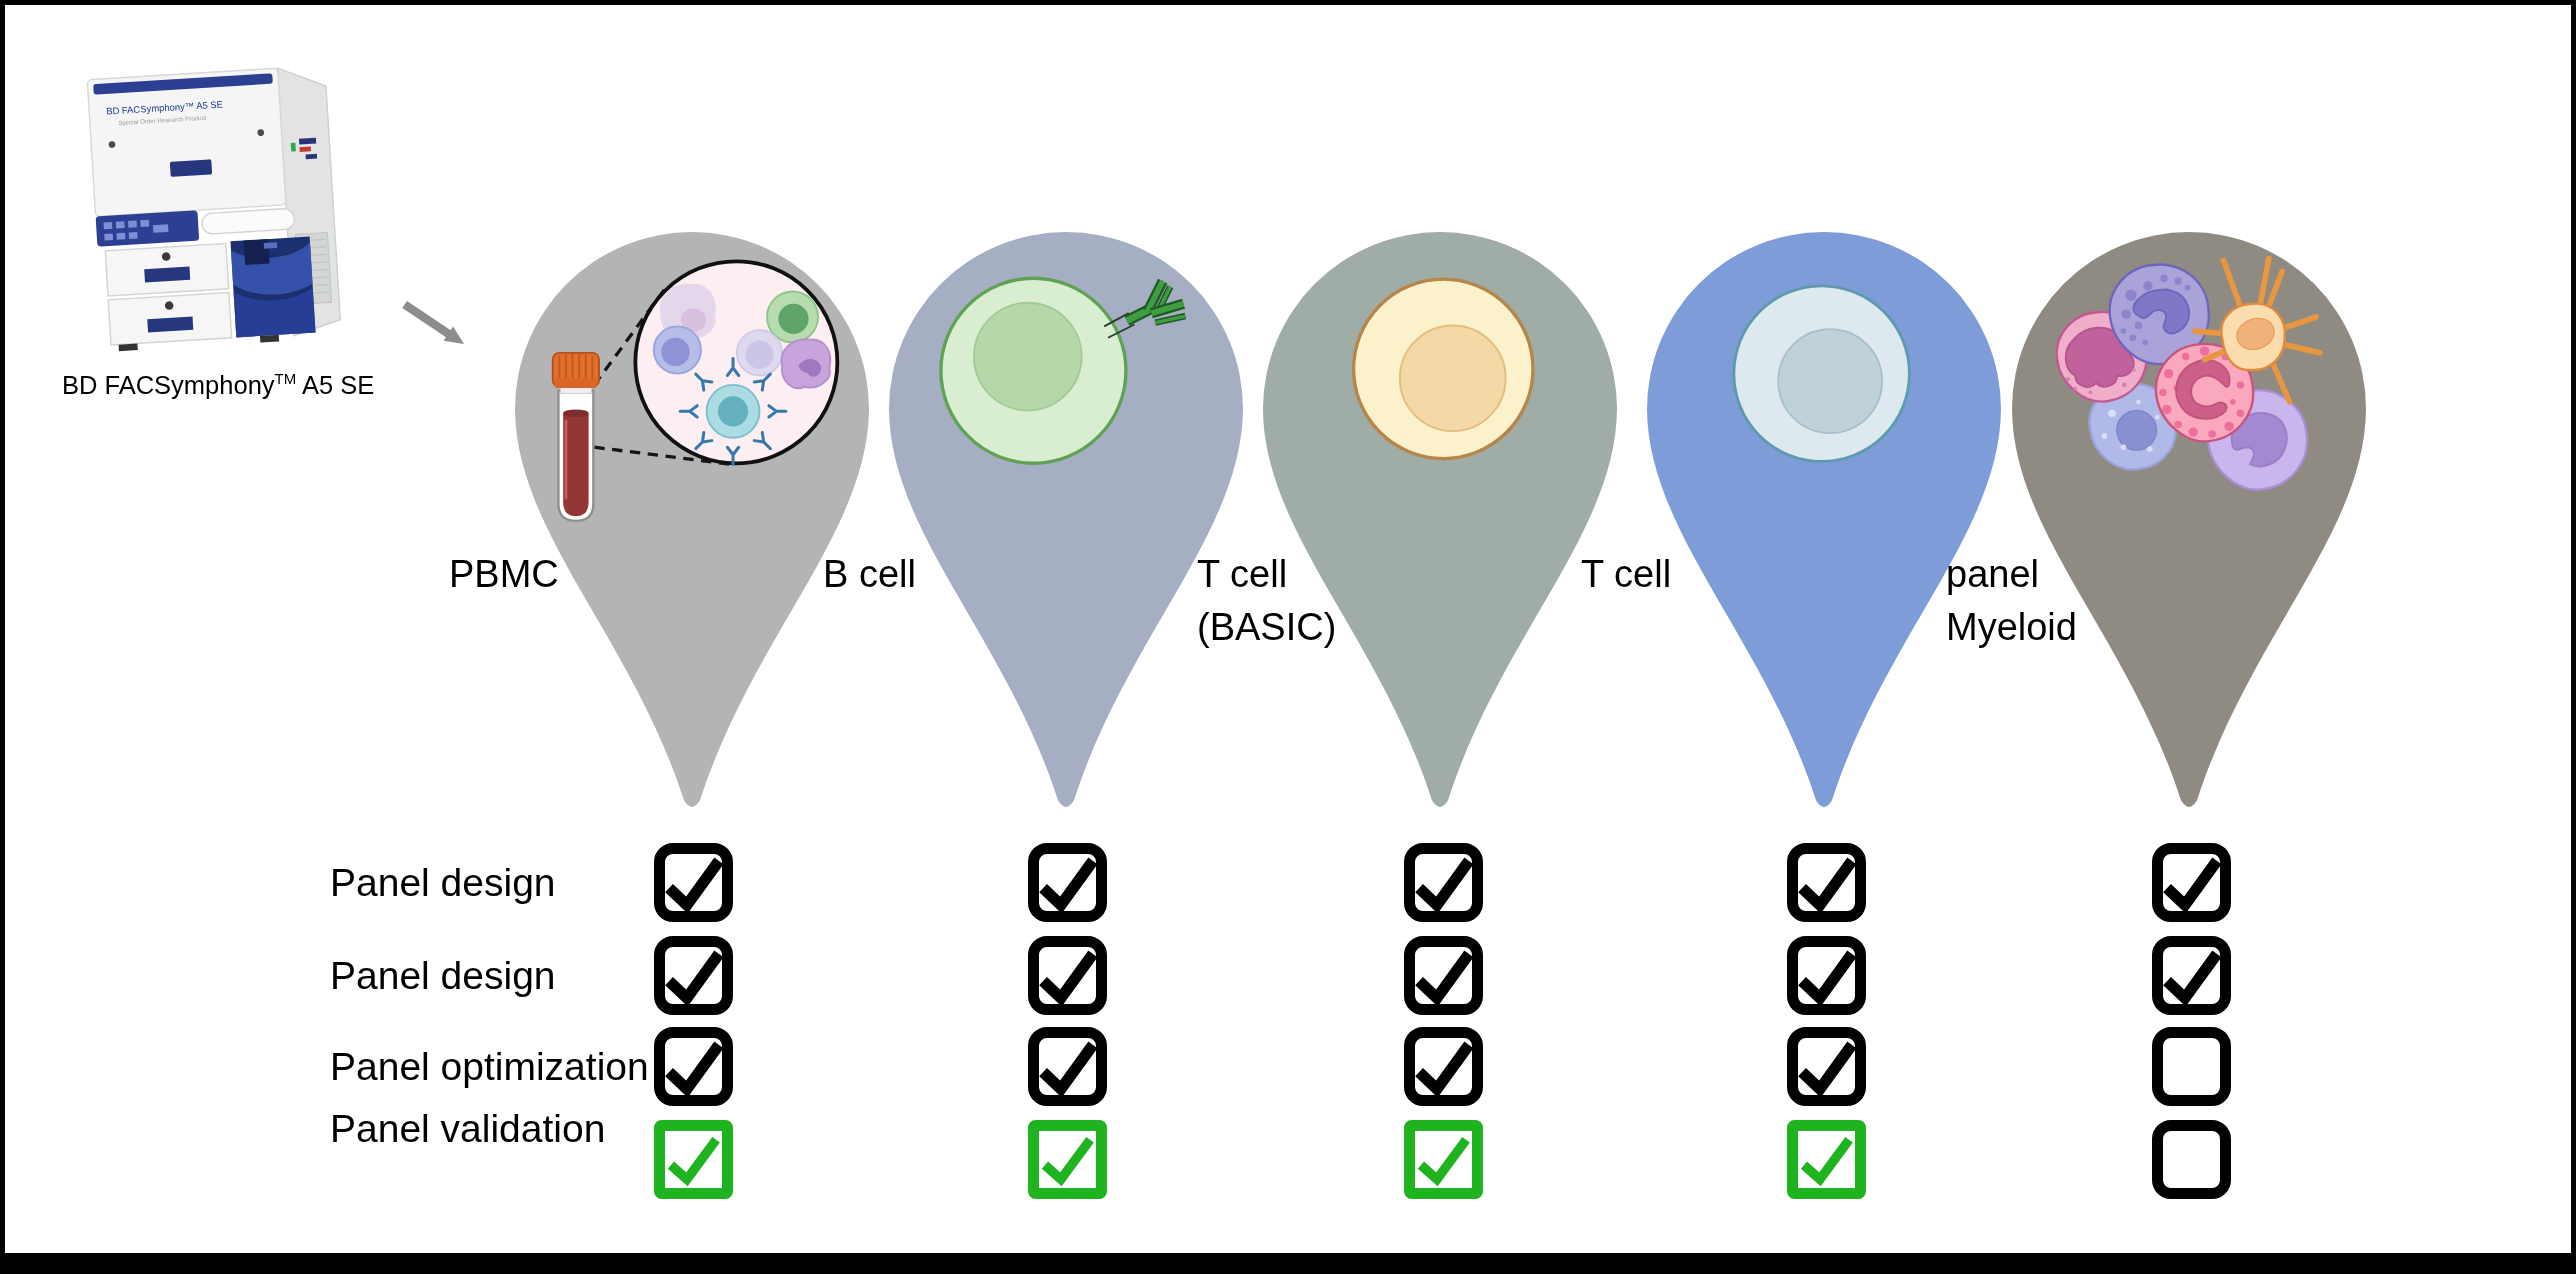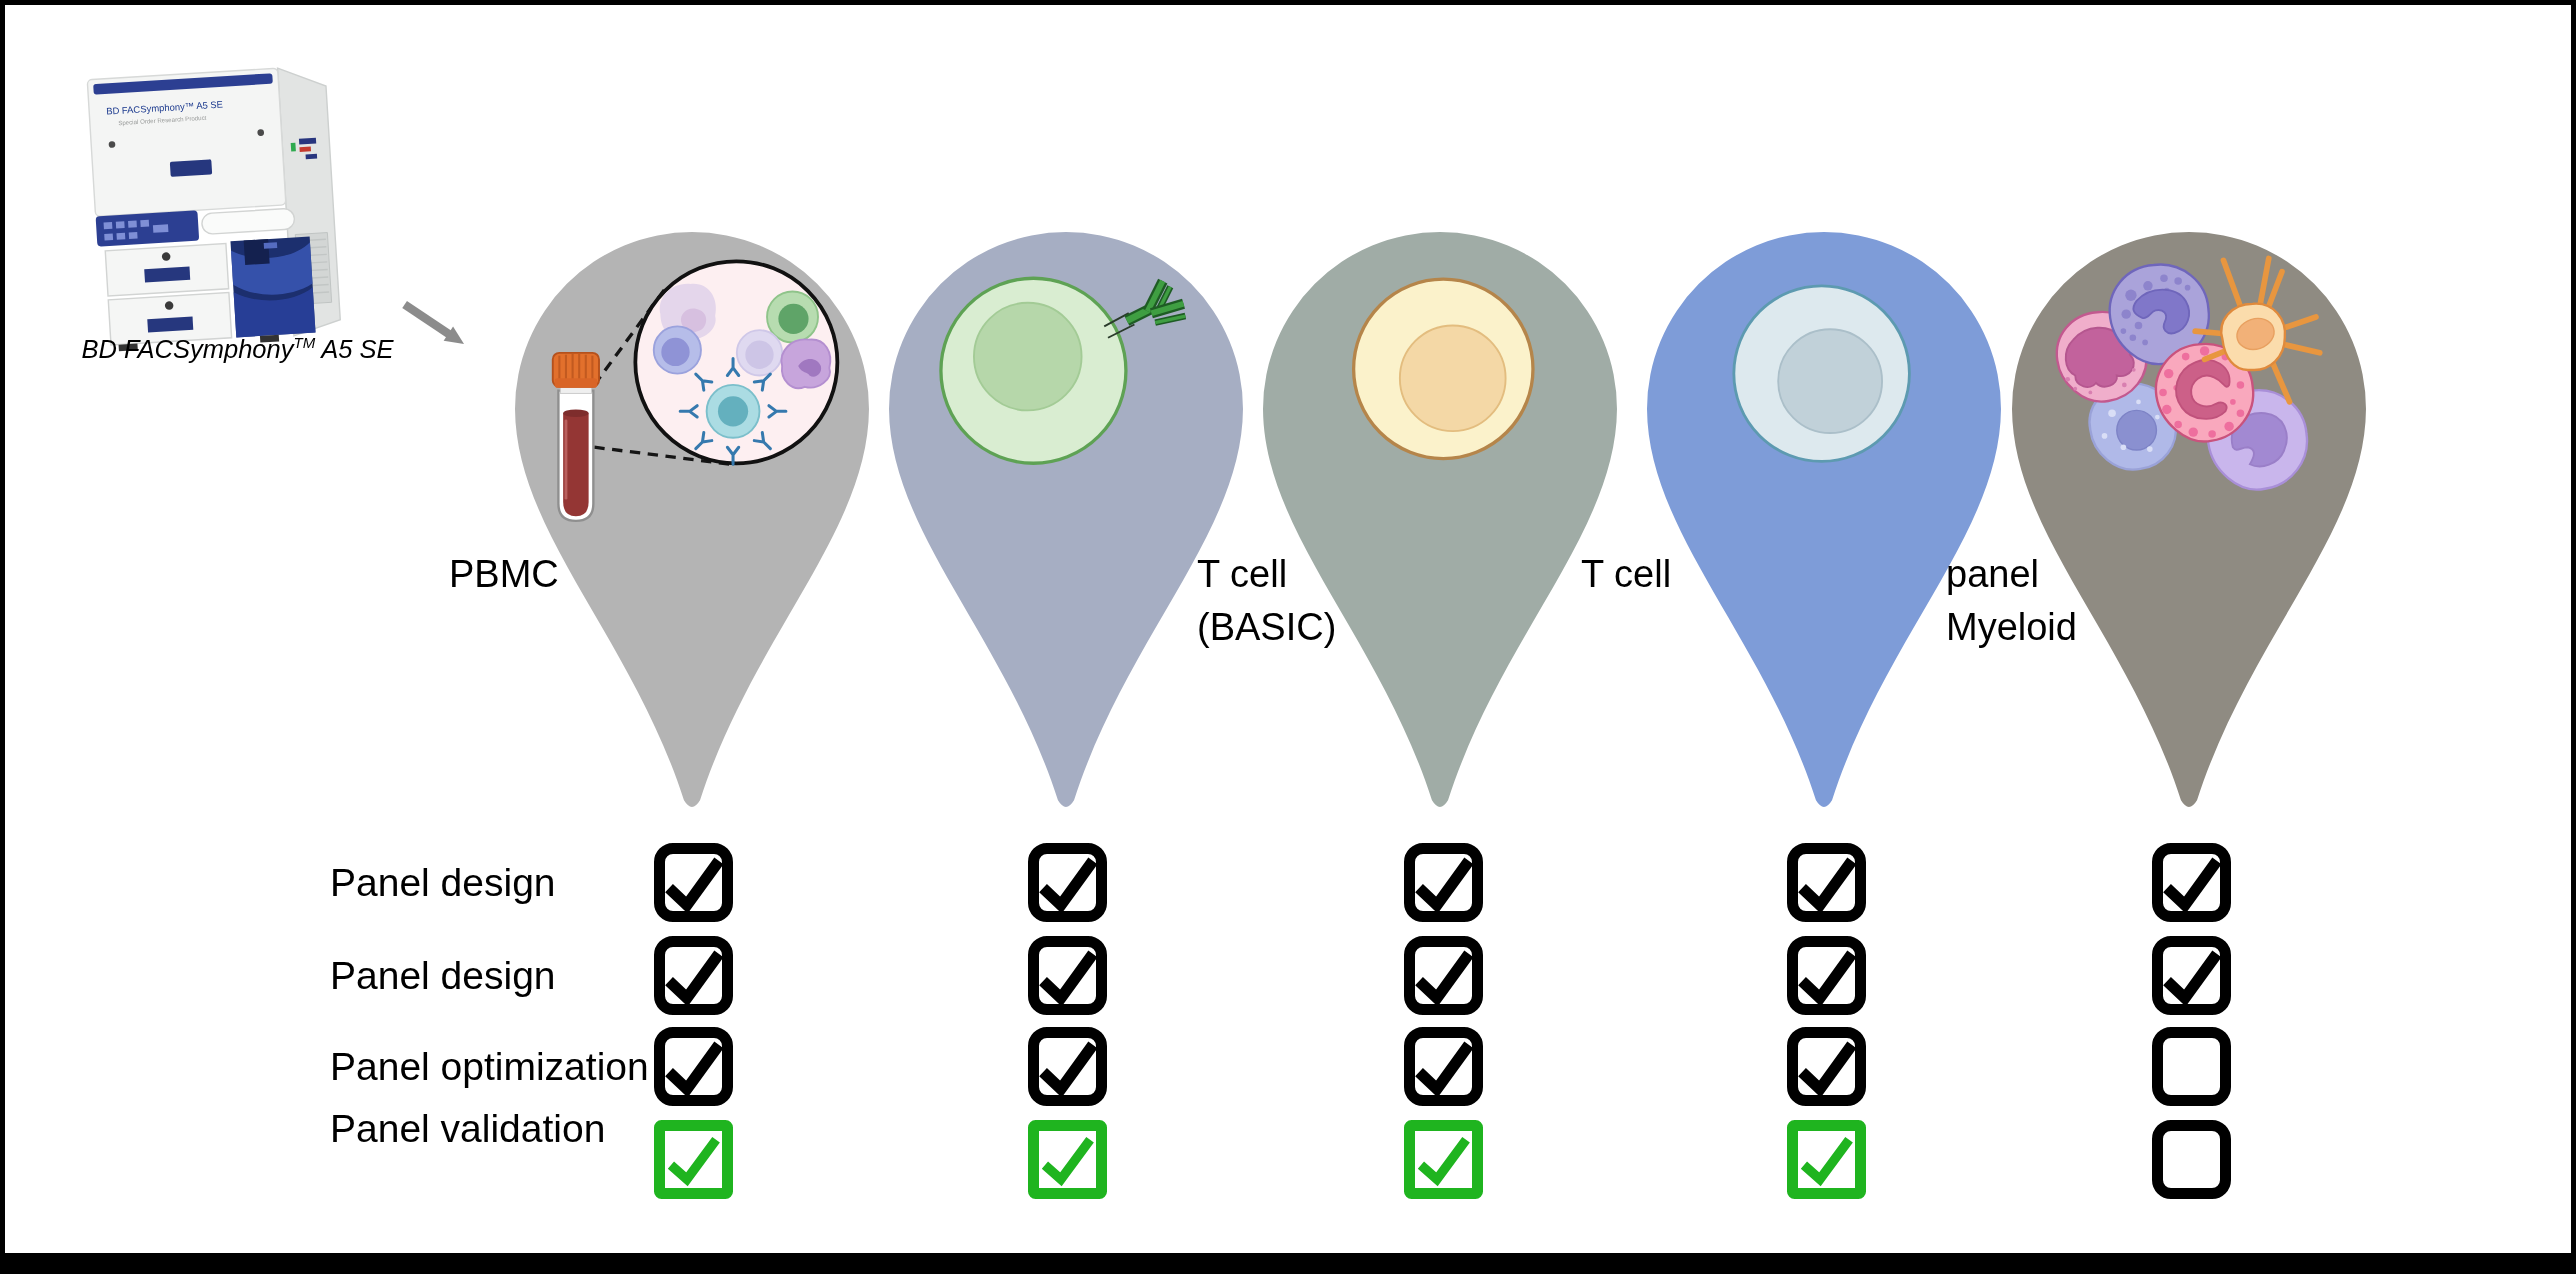--- a/index.html
+++ b/index.html
@@ -3,22 +3,22 @@
 <meta charset="utf-8">
 <style>
   html,body{margin:0;padding:0;background:#ffffff;}
   body{width:2576px;height:1274px;position:relative;overflow:hidden;
        font-family:"Liberation Sans", sans-serif;color:#000;}
   #frame{position:absolute;inset:0;box-sizing:border-box;
          border:5.7px solid #000;border-bottom-width:21px;background:#fff;}
 
   
   .instrument{position:absolute;left:71px;top:40px;width:304px;height:307px;}
-  .instrument-label{position:absolute;left:57px;top:322px;width:351px;
-                    text-align:center;font-size:25.5px;line-height:32px;font-style:italic;}
+  .instrument-label{position:absolute;left:57px;top:358px;width:351px;
+                    font-size:25.5px;line-height:32px;}
   .instrument-label sup{font-size:15px;}
 
   .arrow-svg{position:absolute;left:392px;top:291px;width:85px;height:66px;overflow:visible;}
 
   
   .pin{position:absolute;top:227px;width:354px;height:585px;}
   .pin svg.pin-svg{position:absolute;inset:0;overflow:visible;}
   .pin0{left:510px}.pin1{left:884px}.pin2{left:1258px}.pin3{left:1642px}.pin4{left:2007px}
   .pin-label{position:absolute;top:316px;left:-66px;right:-66px;
              font-size:38px;line-height:53px;}
@@ -213,20 +213,24 @@
           <path d="M274,84 L290,52" stroke="#3f9e42" stroke-width="6" fill="none"></path>
           <path d="M284,86 L298,58" stroke="#1e5c24" stroke-width="7" fill="none"></path>
           <path d="M284,86 L298,58" stroke="#3f9e42" stroke-width="3.5" fill="none"></path>
           <path d="M278,86 L312,76" stroke="#1e5c24" stroke-width="11" fill="none"></path>
           <path d="M278,86 L312,76" stroke="#3f9e42" stroke-width="6" fill="none"></path>
           <path d="M282,96 L314,89" stroke="#1e5c24" stroke-width="7" fill="none"></path>
           <path d="M282,96 L314,89" stroke="#3f9e42" stroke-width="3.5" fill="none"></path>
         </g>
       </g>
     </svg>
+    <div class="pin-label">
+        <span>B cell</span>
+        <span></span>
+      </div>
   </div>
 
   <div class="pin pin2">
     <svg class="pin-svg" viewBox="0 0 375 620">
       <path d="M 0,187.5 A 187.5,187.5 0 1 1 375,187.5 C 374,318 252,428 196,602 Q 187.5,616 179,602 C 123,428 1,318 0,187.5 Z" fill="#a0aca6"></path>
       <g>
         <circle cx="191" cy="145" r="95" fill="#fbf2cb" stroke="#b5854a" stroke-width="3.5"></circle>
         <circle cx="201" cy="155" r="56" fill="#f4d8a6" stroke="#e3bd7f" stroke-width="2"></circle>
       </g>
     </svg>

